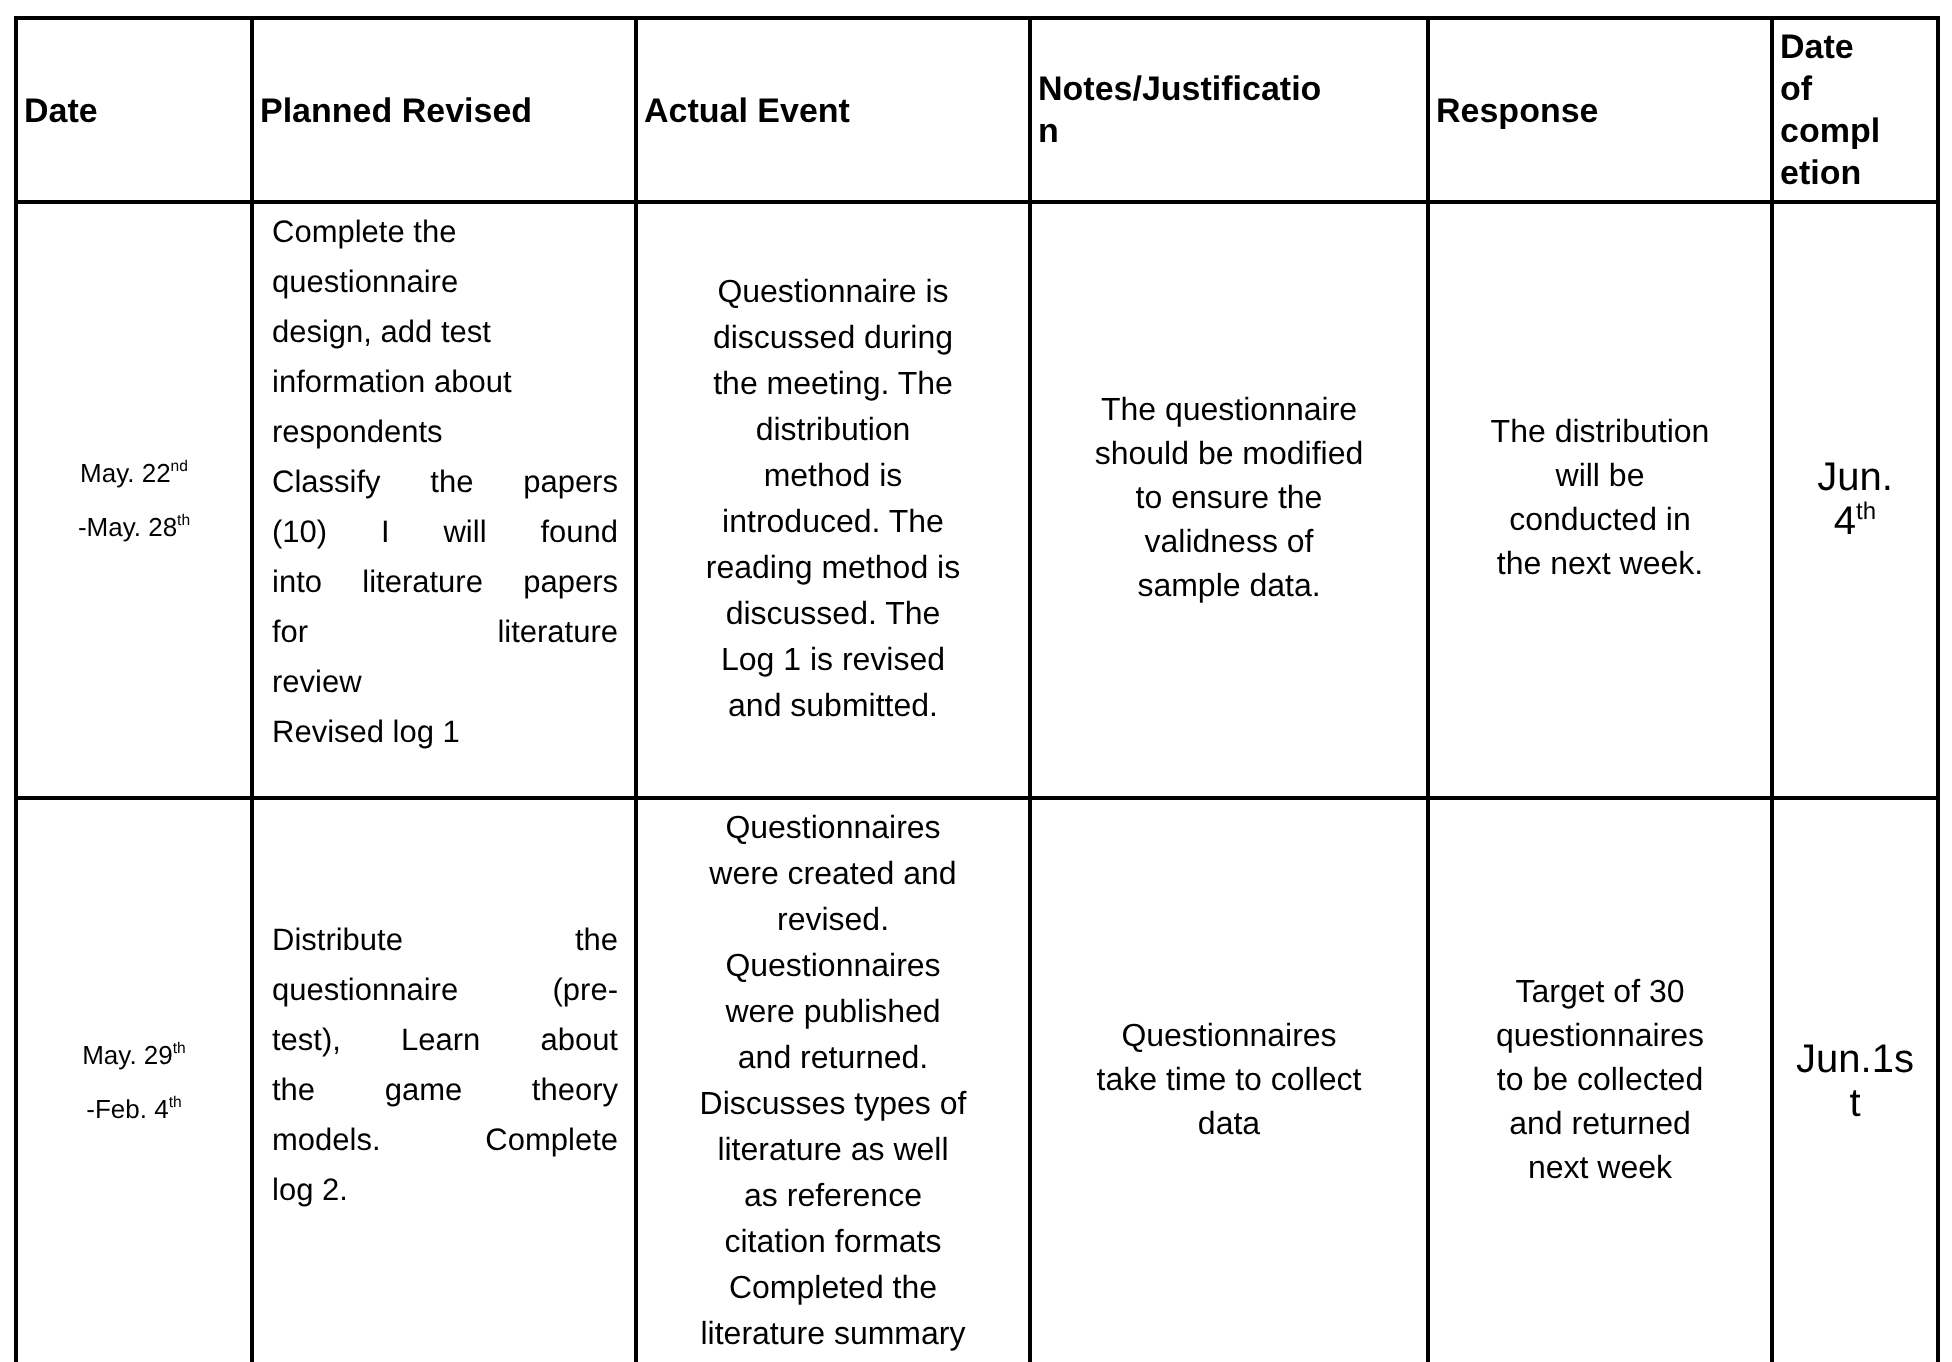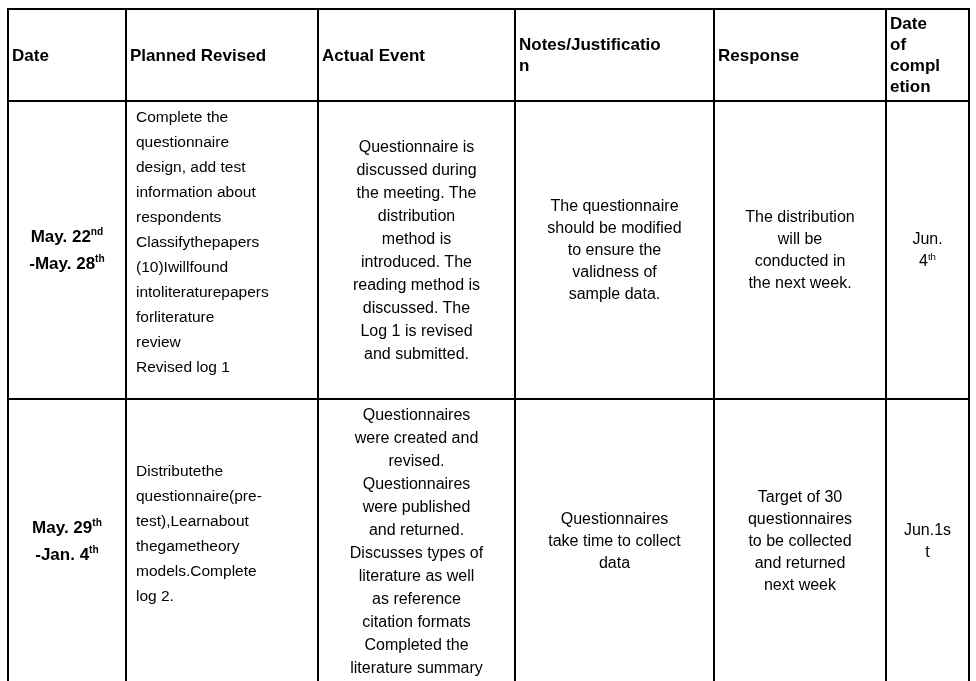--- a/index.html
+++ b/index.html
@@ -30,43 +30,44 @@
   tr.partial { height: 40px; }
   th {
     font-size: 17px;
     font-weight: bold;
     text-align: left;
     line-height: 21px;
     white-space: pre-line;
     padding: 2px 3px;
   }
   .date-cell {
-    font-weight: bold;
-    font-size: 17px;
+    font-weight: normal;
+    font-size: 13px;
     text-align: center;
     line-height: 27px;
   }
   .planned-cell {
     font-size: 15.5px;
     line-height: 25px;
     text-align: left;
     padding: 2px 8px 19px 9px;
   }
   .planned-cell .stretch {
     display: flex;
+    justify-content: space-between;
   }
   .center-cell {
     font-size: 16px;
     line-height: 22px;
     text-align: center;
     white-space: pre-line;
   }
   .actual-cell { line-height: 23px; }
   .completion-cell {
-    font-size: 16px;
+    font-size: 20px;
     line-height: 22px;
     text-align: center;
   }
   sup { font-size: 60%; line-height: 0; vertical-align: super; }
 </style>
 </head>
 <body>
 
 <table class="log">
   <colgroup>
@@ -146,21 +147,21 @@
 conducted in
 the next week.</td>
       <td class="completion-cell">
           <div><span>Jun.</span></div>
           <div><span>4</span><sup>th</sup></div>
         </td>
     </tr>
     <tr class="r1">
       <td class="date-cell">
           <div><span>May. 29</span><sup>th</sup></div>
-          <div><span>-Jan. 4</span><sup>th</sup></div>
+          <div><span>-Feb. 4</span><sup>th</sup></div>
         </td>
       <td class="planned-cell">
           <div class="stretch">
             <span>Distribute</span>
             <span>the</span>
           </div>
           <div class="stretch">
             <span>questionnaire</span>
             <span>(pre-</span>
           </div>

